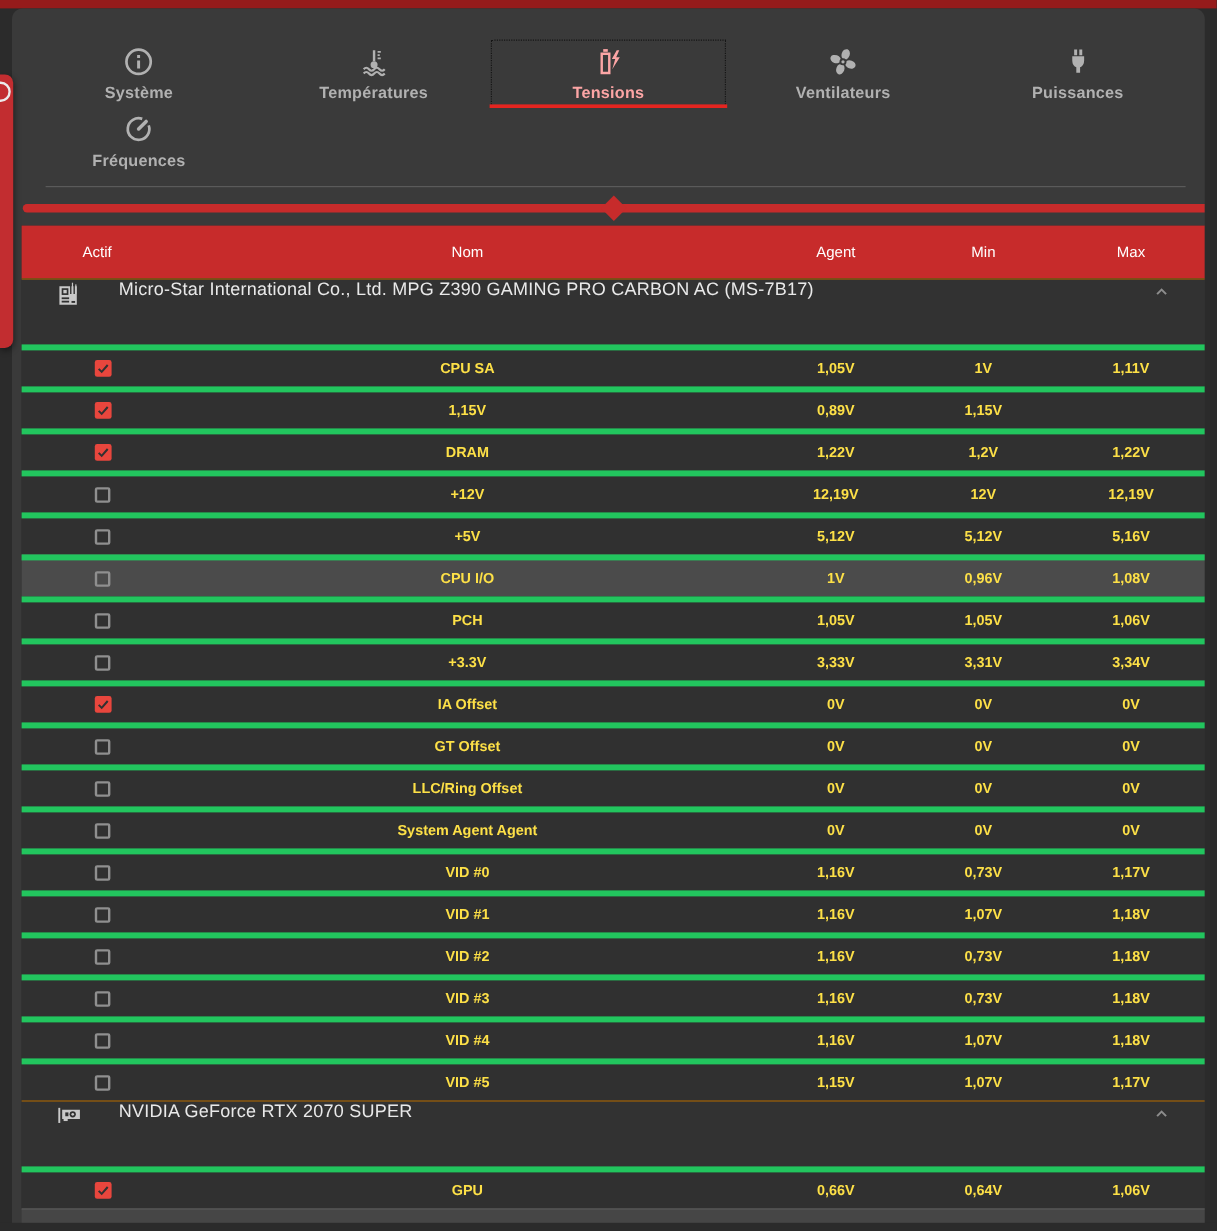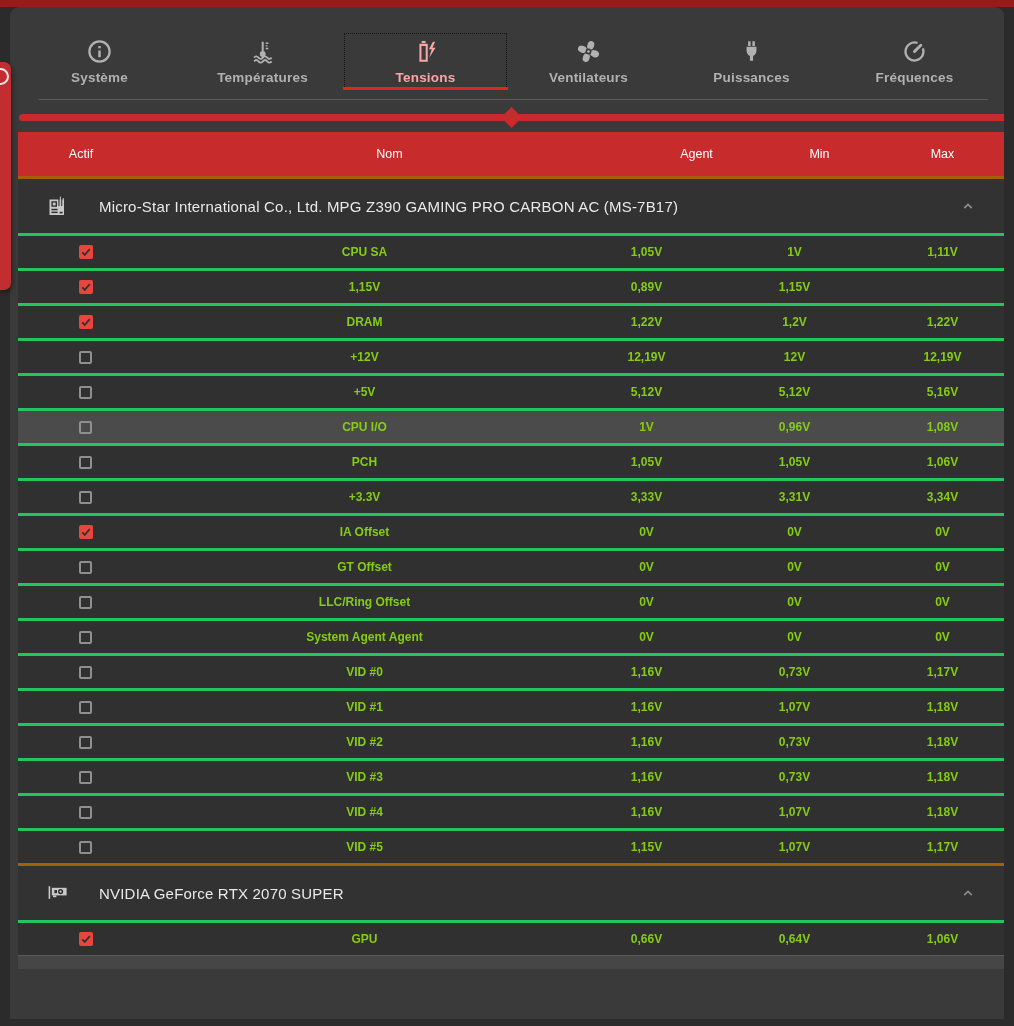--- a/index.html
+++ b/index.html
@@ -8,48 +8,48 @@
     background:#2b2b2b;
     font-family:"Liberation Sans","DejaVu Sans",sans-serif;
     -webkit-font-smoothing:antialiased;
   }
   .top-strip{position:absolute;left:0;top:0;width:1014px;height:7px;background:#961b1b;}
   .card{
     position:absolute;left:10px;top:7px;width:994px;height:1019px;
     background:#3a3a3a;border-radius:9px 9px 0 0;overflow:hidden;
   }
   
-  .tabbar{display:grid;grid-template-columns:repeat(6,1fr);width:978px;margin:26px auto 0;}
+  .tabbar{display:grid;grid-template-columns:repeat(5,1fr);width:978px;margin:26px auto 0;}
   .tab{
     position:relative;height:56px;display:flex;flex-direction:column;
     align-items:center;justify-content:center;gap:5px;
     color:#b1b1b1;cursor:pointer;box-sizing:border-box;
   }
   .tab .ticon{width:27px;height:27px;display:block;}
   .tab .ticon svg{width:100%;height:100%;display:block;}
   .tab .tlabel{font-size:13.5px;font-weight:bold;letter-spacing:.2px;}
   .tab.selected{border:1px dotted #151515;color:#fca5a5;}
   .tab-underline{position:absolute;left:-2px;right:-2px;bottom:-2px;height:3px;background:#e42520;}
   .divider{height:1px;background:#5a5a5a;margin:10px 16px 0 28px;}
   
   .slider{position:relative;margin-top:12px;height:16px;}
   .slider .track{position:absolute;left:9px;right:0;top:2px;height:7px;background:#c72b2b;border-radius:4px 0 0 4px;}
   .slider .thumb{position:absolute;left:494px;top:-2px;width:15px;height:15px;background:#c72b2b;transform:rotate(45deg);}
   
   .table{margin:4px 0 0 8px;width:986px;background:#303030;}
   .grid5{display:grid;grid-template-columns:126px 1fr 123px 123px 123px;align-items:center;text-align:center;}
   .thead{height:44px;background:#c72b2b;color:#fff;font-weight:normal;font-size:12.5px;}
-  .section-header{display:flex;align-items:center;height:54px;background:#323232;border-top:3px solid #a16207;}
+  .section-header{display:flex;align-items:flex-start;height:54px;background:#323232;border-top:1px solid #a16207;}
   .section-header .sicon{width:24px;height:24px;margin-left:28px;color:#c9c9c9;flex:0 0 auto;}
   .section-header .sicon svg{width:100%;height:100%;display:block;}
   .section-header .stitle{margin-left:29px;font-size:15px;color:#e9e9e9;letter-spacing:.2px;}
   .section-header .chev{width:20px;height:20px;margin-left:auto;margin-right:26px;color:#8d8d8d;cursor:pointer;}
   .section-header .chev svg{width:100%;height:100%;display:block;}
-  .row{height:35px;background:#303030;border-top:3px solid #22c55e;
-       color:#84cc16;font-weight:bold;font-size:12px;box-sizing:border-box;cursor:pointer;gap:25px;}
+  .row{height:35px;background:#303030;border-top:5px solid #22c55e;
+       color:#fde047;font-weight:bold;font-size:12px;box-sizing:border-box;cursor:pointer;}
   .row.highlighted{background:#4b4b4b;}
   .cb-wrap{display:flex;justify-content:flex-start;padding-left:61px;}
   .cb{width:14px;height:14px;border-radius:2px;box-sizing:border-box;display:flex;align-items:center;justify-content:center;}
   .cb.checked{background:#e8463d;}
   .cb.checked svg{width:12px;height:12px;display:block;}
   .cb.unchecked{width:13px;height:13px;border:2px solid #8f8f8f;background:transparent;}
   .partial-row{height:13px;background:#464646;border-top:1px solid #5a5a5a;margin-left:8px;width:986px;}
   .bottom-strip{position:absolute;left:0;bottom:0;width:1014px;height:7px;background:#2b2b2b;}
   
   .drawer{

